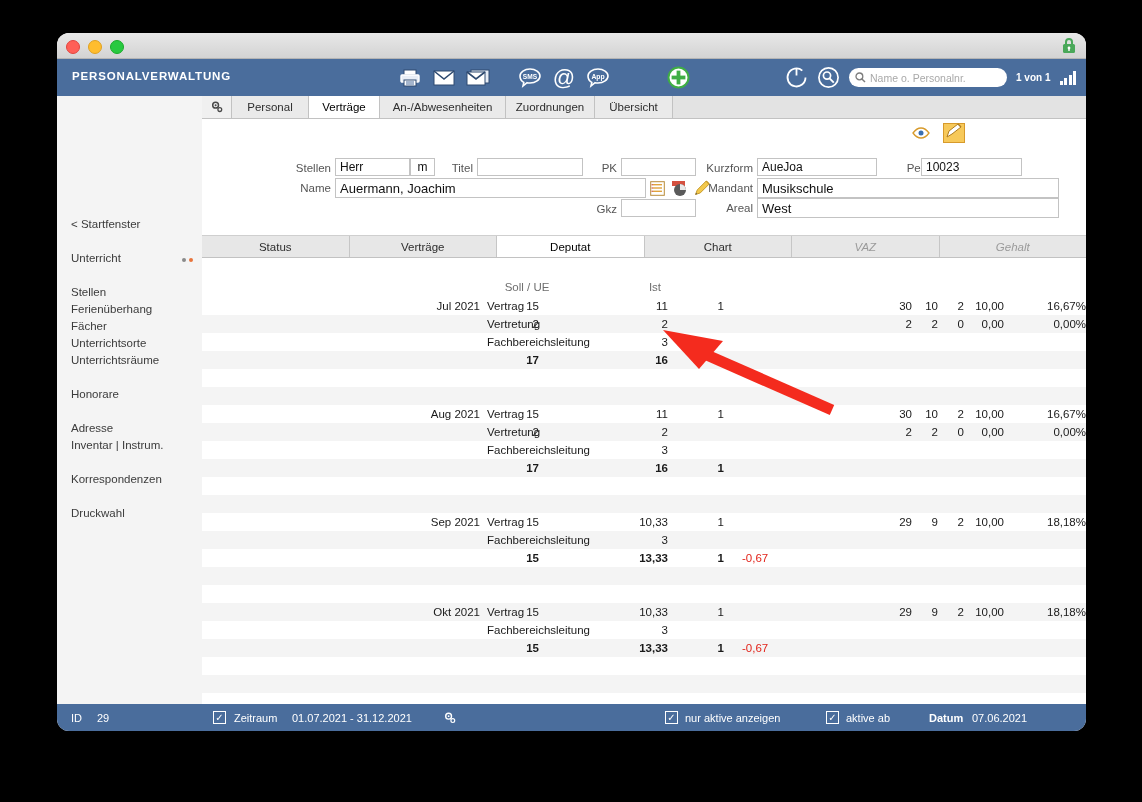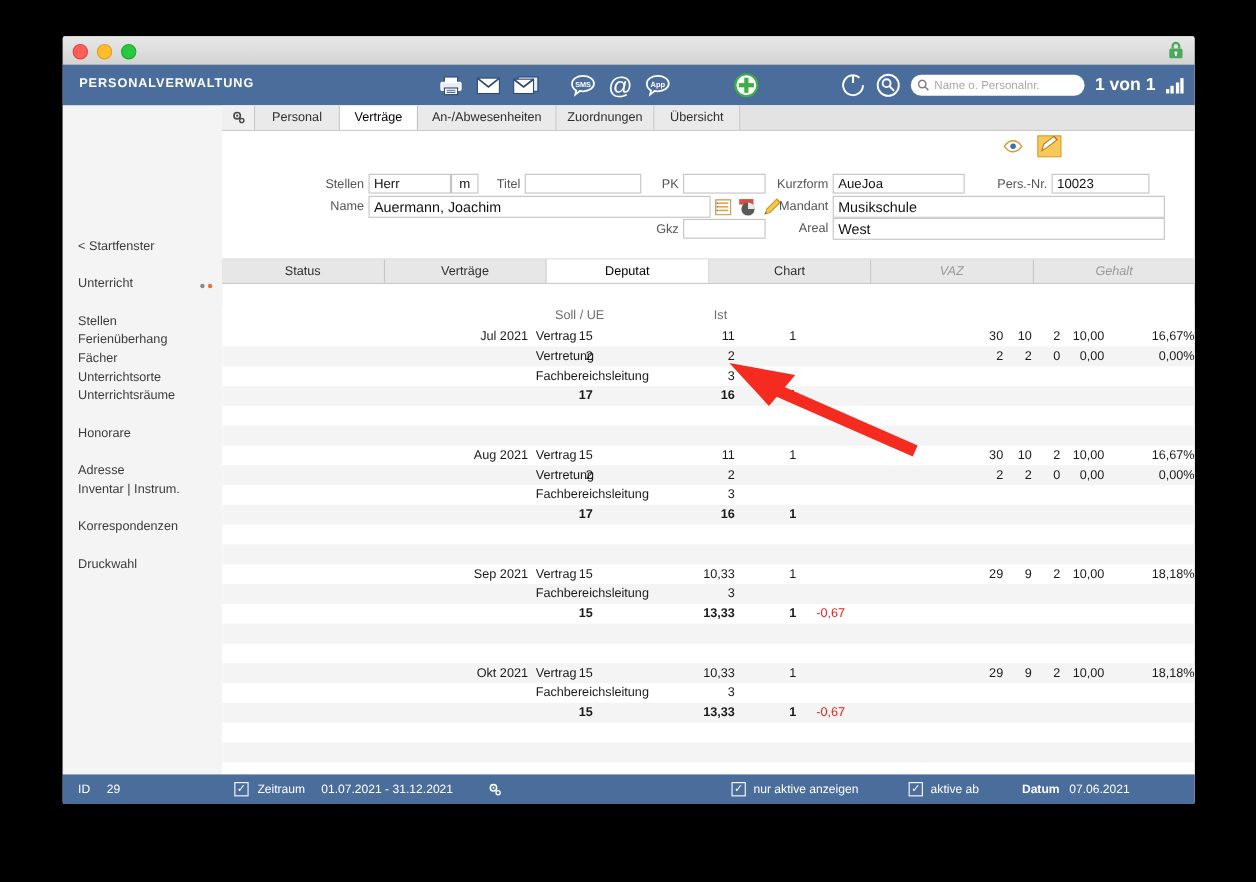--- a/index.html
+++ b/index.html
@@ -2,21 +2,21 @@
 <html><head>
 <meta charset="utf-8">
 <style>
   html,body{margin:0;padding:0;background:#000;}
   body{width:1142px;height:802px;font-family:"Liberation Sans",sans-serif;overflow:hidden;}
 
   #app{position:relative;width:1142px;height:802px;background:#000;}
 
   
   .window{position:absolute;left:57px;top:33px;width:1029px;height:698px;
-          background:#fff;border-radius:2px;overflow:hidden;
+          background:#fff;border-radius:12px;overflow:hidden;
           box-shadow:0 6px 26px rgba(0,0,0,.55);}
 
   
   .titlebar{position:relative;height:25px;
             background:linear-gradient(#e8e8e8,#d3d3d3);
             border-bottom:1px solid #b4b4b4;}
   .traffic{position:absolute;left:9px;top:7px;display:flex;gap:8px;}
   .dot{width:12px;height:12px;border-radius:50%;}
   .dot.r{background:#ff5f57;border:1px solid #e0443e;}
   .dot.y{background:#ffbd2e;border:1px solid #dea123;}
@@ -26,21 +26,21 @@
   
   .hdr{position:relative;height:37px;background:#4a6d9c;display:flex;align-items:center;}
   .hdr-title{position:absolute;left:15px;top:11px;color:#fff;font-size:11.5px;
              font-weight:bold;letter-spacing:.85px;}
   .hdr-icons{position:absolute;left:336px;top:0;height:37px;display:flex;align-items:center;gap:0;}
   .hico{width:34px;height:37px;display:flex;align-items:center;justify-content:center;}
   .hdr-right{position:absolute;right:10px;top:0;height:37px;display:flex;align-items:center;gap:9px;}
   .search-pill{width:158px;height:19px;background:#fff;border-radius:10px;
                display:flex;align-items:center;padding:0 6px;box-sizing:border-box;}
   .search-ph{font-size:10.5px;color:#a9a9a9;margin-left:4px;}
-  .count{color:#fff;font-size:16px;font-weight:bold;}
+  .count{color:#fff;font-size:10px;font-weight:bold;}
   .bars{display:flex;align-items:flex-end;gap:1.5px;height:14px;}
   .bars i{display:block;width:3px;background:#fff;}
 
   
   .body{position:relative;height:608px;background:#fff;}
   .sidebar{position:absolute;left:0;top:0;width:145px;height:608px;
            background:#f4f4f4;border-right:1px solid #d6d6d6;}
   .side-item{position:absolute;left:14px;font-size:11.5px;color:#3b3b3b;white-space:nowrap;}
   .side-dots{position:absolute;right:9px;display:flex;gap:3px;}
   .side-dots i{width:4px;height:4px;border-radius:50%;display:block;}
@@ -291,21 +291,21 @@
             <path d="M12.2 2l3 3" stroke="#c79a2a" stroke-width="1.2"></path>
             <path d="M1.5 15.5l1.8-.6-1.2-1.2z" fill="#555"></path>
           </svg>
 
           <div class="lbl" style="left:385px;top:84px;width:30px">Gkz</div>
           <div class="fld" style="left:419px;top:80px;width:75px"></div>
 
           <div class="lbl" style="left:460px;top:43px;width:91px">Kurzform</div>
           <div class="fld" style="left:555px;top:39px;width:120px">AueJoa</div>
           <div class="lbl" style="left:680px;top:43px;width:70px">Pers.-Nr.</div>
-          <div class="fld" style="left:754px;top:39px;width:89px">10023</div>
+          <div class="fld" style="left:719px;top:39px;width:101px">10023</div>
 
           <div class="lbl" style="left:460px;top:63px;width:91px">Mandant</div>
           <div class="fld big" style="left:555px;top:59px;width:302px;height:20px;line-height:19px">Musikschule</div>
 
           <div class="lbl" style="left:460px;top:83px;width:91px">Areal</div>
           <div class="fld big" style="left:555px;top:79px;width:302px;height:20px;line-height:19px">West</div>
         </div>
 
         <div class="subtabs">
           <div class="stab">Status</div>

